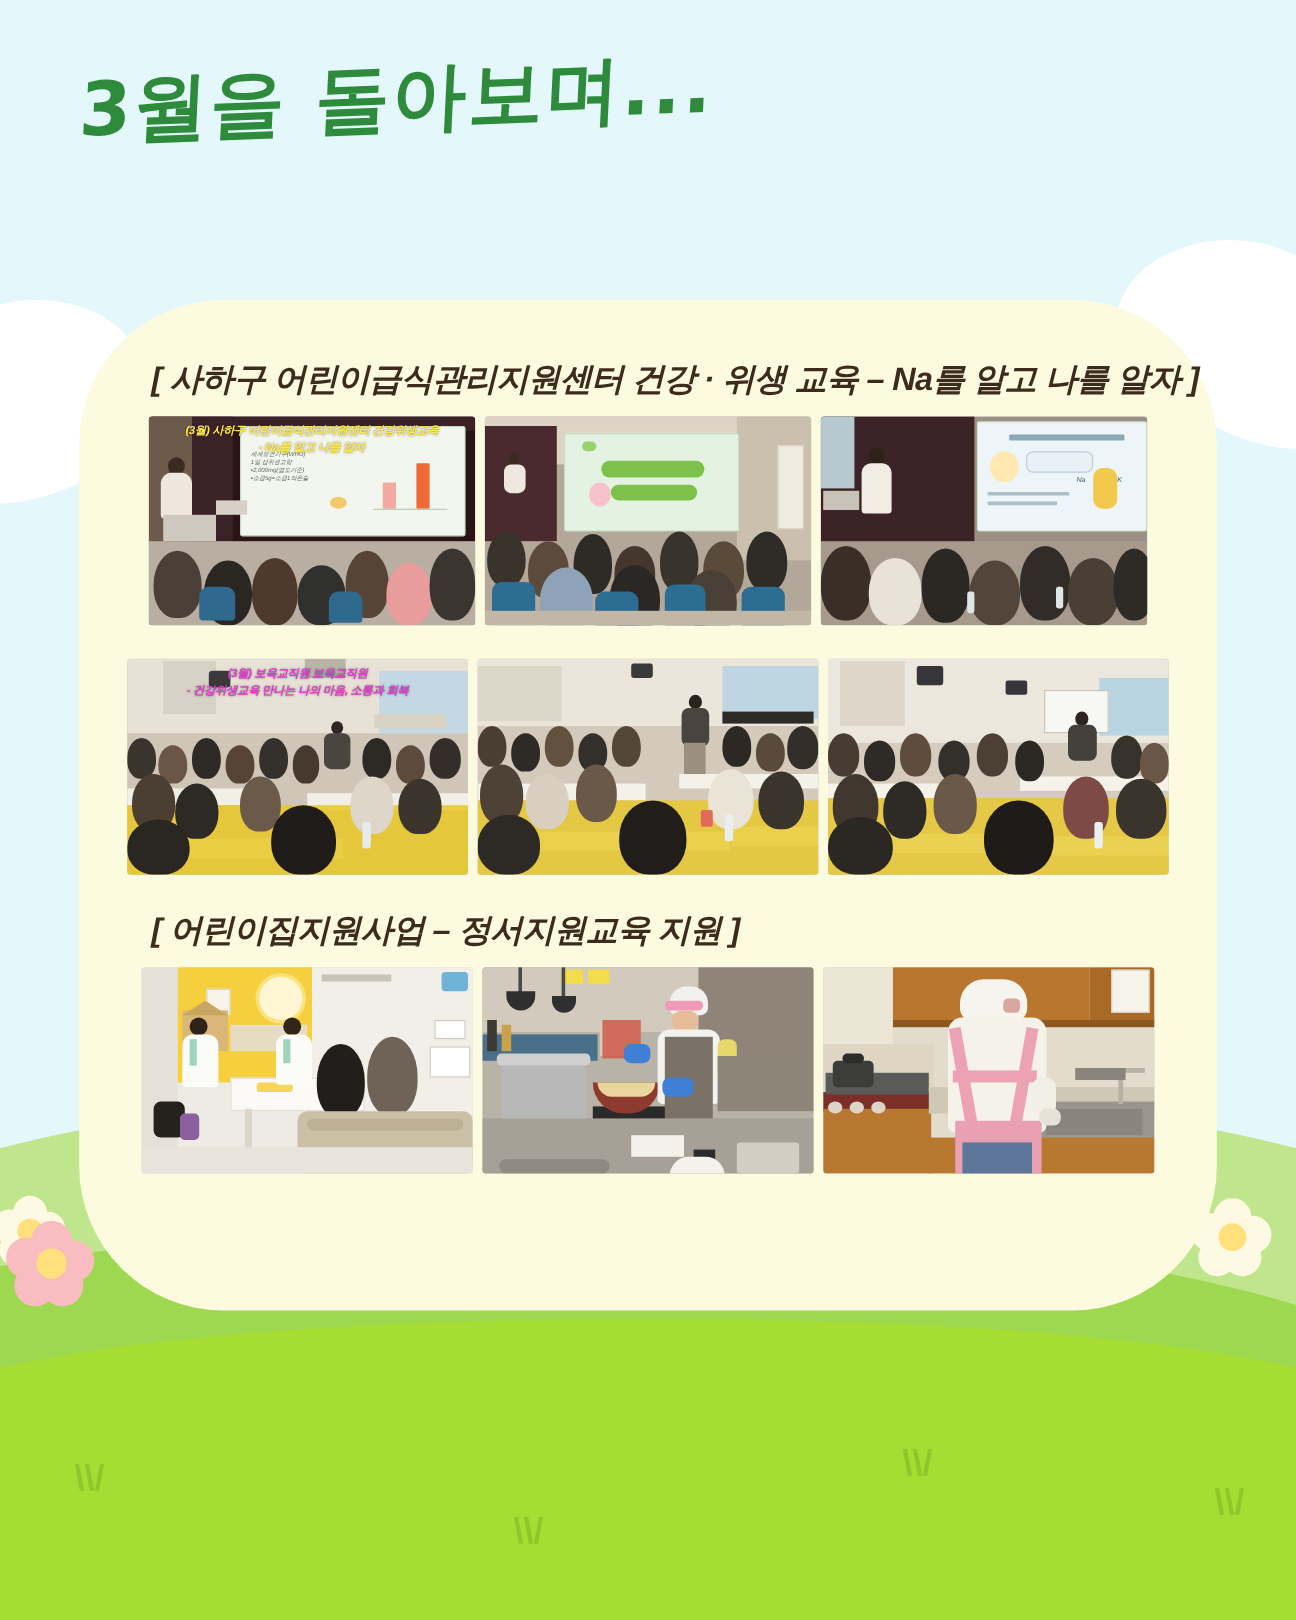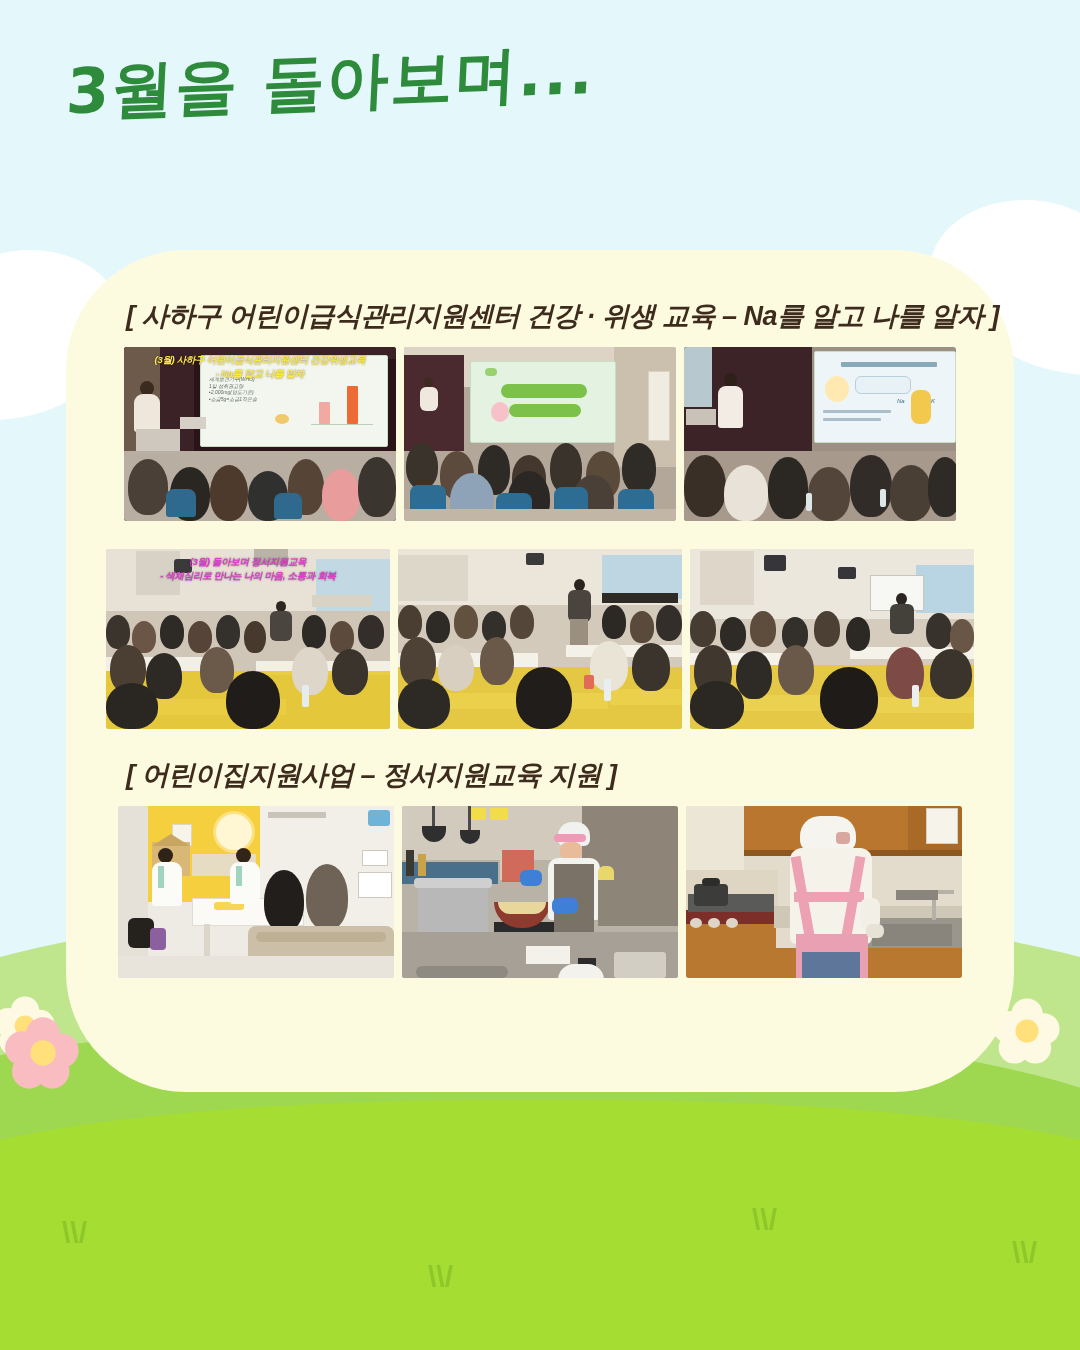--- a/index.html
+++ b/index.html
@@ -313,22 +313,22 @@
           <div class="blob" style="left:4px;  top:96px;width:36px;height:48px;background:#4b3f34;"></div>
           <div class="blob" style="left:40px; top:104px;width:36px;height:46px;background:#2d2924;"></div>
           <div class="blob" style="left:94px; top:98px;width:34px;height:46px;background:#6b5949;"></div>
           <div class="blob" style="left:186px;top:98px;width:36px;height:48px;background:#ded6c8;"></div>
           <div class="blob" style="left:226px;top:100px;width:36px;height:46px;background:#3a342d;"></div>
           <div class="blob" style="left:120px;top:122px;width:54px;height:58px;background:#1f1c19;"></div>
           <div class="blob" style="left:0px;  top:134px;width:52px;height:46px;background:#2a2723;"></div>
           <div style="position:absolute;left:196px;top:136px;width:7px;height:22px;border-radius:2px;background:#e6ecee;"></div>
         </div>
         <div class="cap cap-magenta">
-          <span>(3월) 돌아보며 정서지원교육</span><br>
-          <span>- 색채심리로 만나는 나의 마음, 소통과 회복</span>
+          <span>(3월) 보육교직원 보육교직원</span><br>
+          <span>- 건강위생교육 만나는 나의 마음, 소통과 회복</span>
         </div>
       </div>
 
       <div class="photo">
         <div class="scene">
           <div style="position:absolute;inset:0;background:#d3cabc;"></div>
           <div class="band" style="top:0;height:56px;background:#ece6da;"></div>
           <div style="position:absolute;left:0;top:6px;width:70px;height:46px;background:#ddd7ca;"></div>
           <div style="position:absolute;left:128px;top:4px;width:18px;height:12px;border-radius:2px;background:#3a3a3a;"></div>
           <div style="position:absolute;right:0;top:6px;width:80px;height:44px;background:#bdd6e2;"></div>

